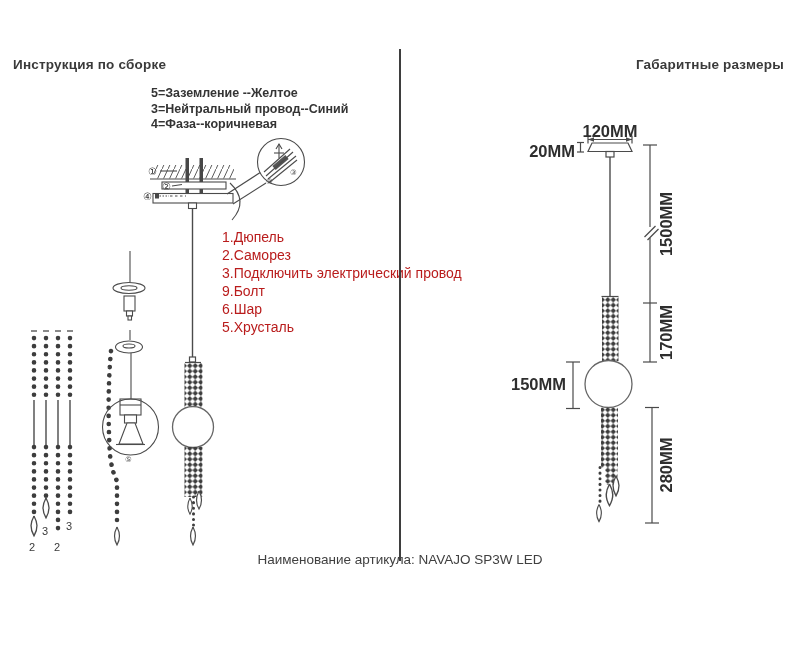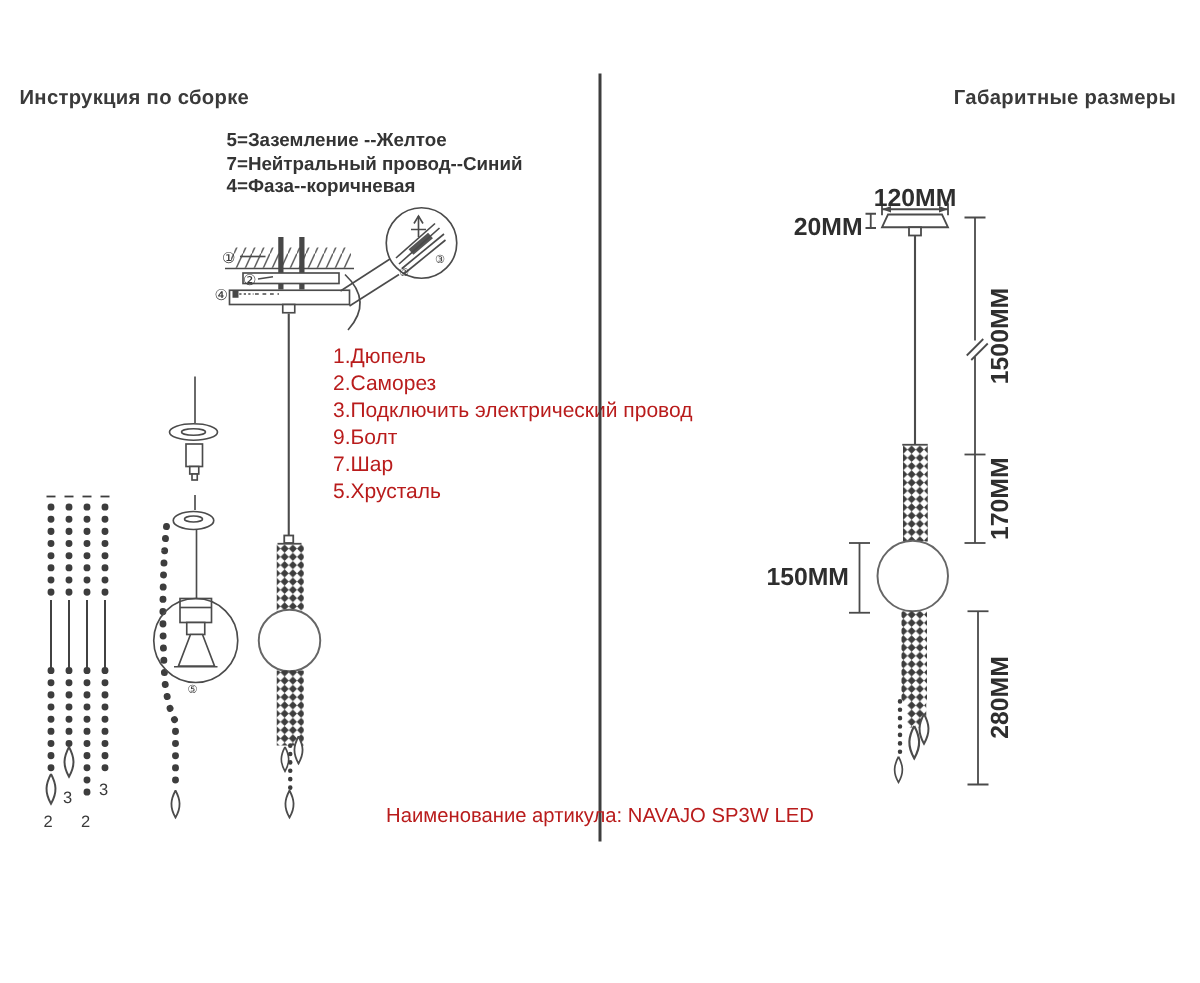--- a/index.html
+++ b/index.html
@@ -6,50 +6,50 @@
   #sheet{
     position:relative;width:800px;height:655px;background:#ffffff;overflow:hidden;
     font-family:"Liberation Sans", sans-serif;color:#2b2b2b;
   }
   .title{position:absolute;font-size:13.5px;font-weight:bold;color:#3a3a3a;letter-spacing:.2px;}
   #title-left{left:13px;top:57px;}
   #title-right{right:16px;top:57px;}
   #wire-legend{position:absolute;left:151px;top:86px;font-size:12.5px;font-weight:bold;color:#343434;line-height:15.5px;white-space:nowrap;}
   #parts-list{position:absolute;left:222px;top:228px;font-size:14px;color:#b91c1c;line-height:18px;white-space:nowrap;}
   #divider{position:absolute;left:399px;top:49px;width:2px;height:512px;background:#3e3e3e;}
-  #article-line{position:absolute;left:0;top:536px;width:800px;text-align:center;font-size:13.5px;color:#b91c1c;}
+  #article-line{position:absolute;left:0;top:552px;width:800px;text-align:center;font-size:13.5px;color:#404040;}
   svg{position:absolute;}
   #svg-left{left:10px;top:120px;}
   #svg-right{left:500px;top:108px;}
   svg text{font-family:"Liberation Sans", sans-serif;fill:#2b2b2b;}
   .dim{font-weight:bold;font-size:16.5px;fill:#2e2e2e;}
   .callout{font-size:10px;fill:#3a3a3a;}
   .tinycallout{font-size:7.5px;fill:#3a3a3a;}
   .chainlabel{font-size:11px;fill:#3a3a3a;}
 </style>
 </head>
 <body>
 
 <div id="sheet">
 
   <div id="title-left" class="title">Инструкция по сборке</div>
   <div id="title-right" class="title">Габаритные размеры</div>
 
   <div id="wire-legend">
     <div>5=Заземление --Желтое</div>
-    <div>7=Нейтральный провод--Синий</div>
+    <div>3=Нейтральный провод--Синий</div>
     <div>4=Фаза--коричневая</div>
   </div>
 
   <div id="parts-list">
     <div>1.Дюпель</div>
     <div>2.Саморез</div>
     <div>3.Подключить электрический провод</div>
     <div>9.Болт</div>
-    <div>7.Шар</div>
+    <div>6.Шар</div>
     <div>5.Хрусталь</div>
   </div>
 
   <div id="divider"></div>
 
   <svg id="svg-left" width="390" height="445" viewBox="10 120 390 445">
     <defs>
       <pattern id="beadsL" width="5.5" height="5.5" patternUnits="userSpaceOnUse">
         <path d="M2.75 0 L5.5 2.75 L2.75 5.5 L0 2.75 Z" fill="#3d3d3d"></path>
       </pattern>

